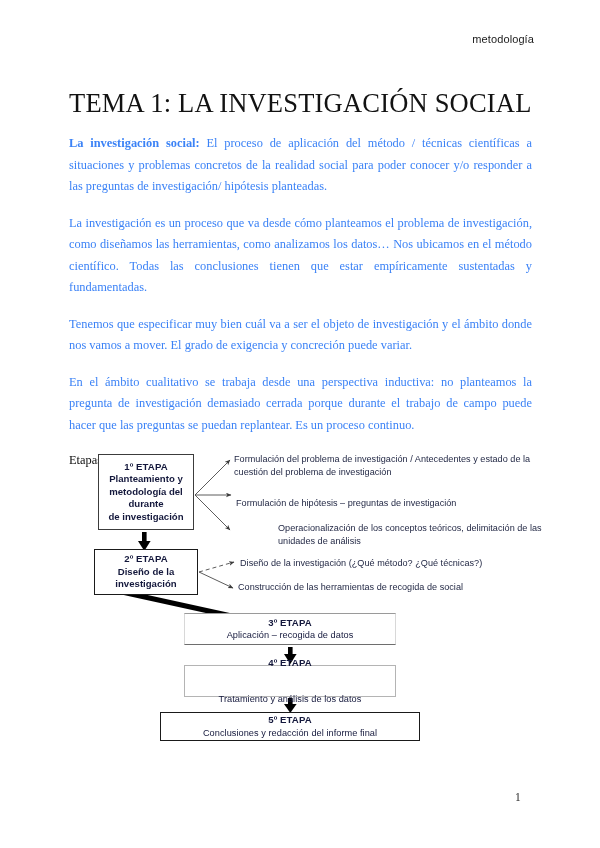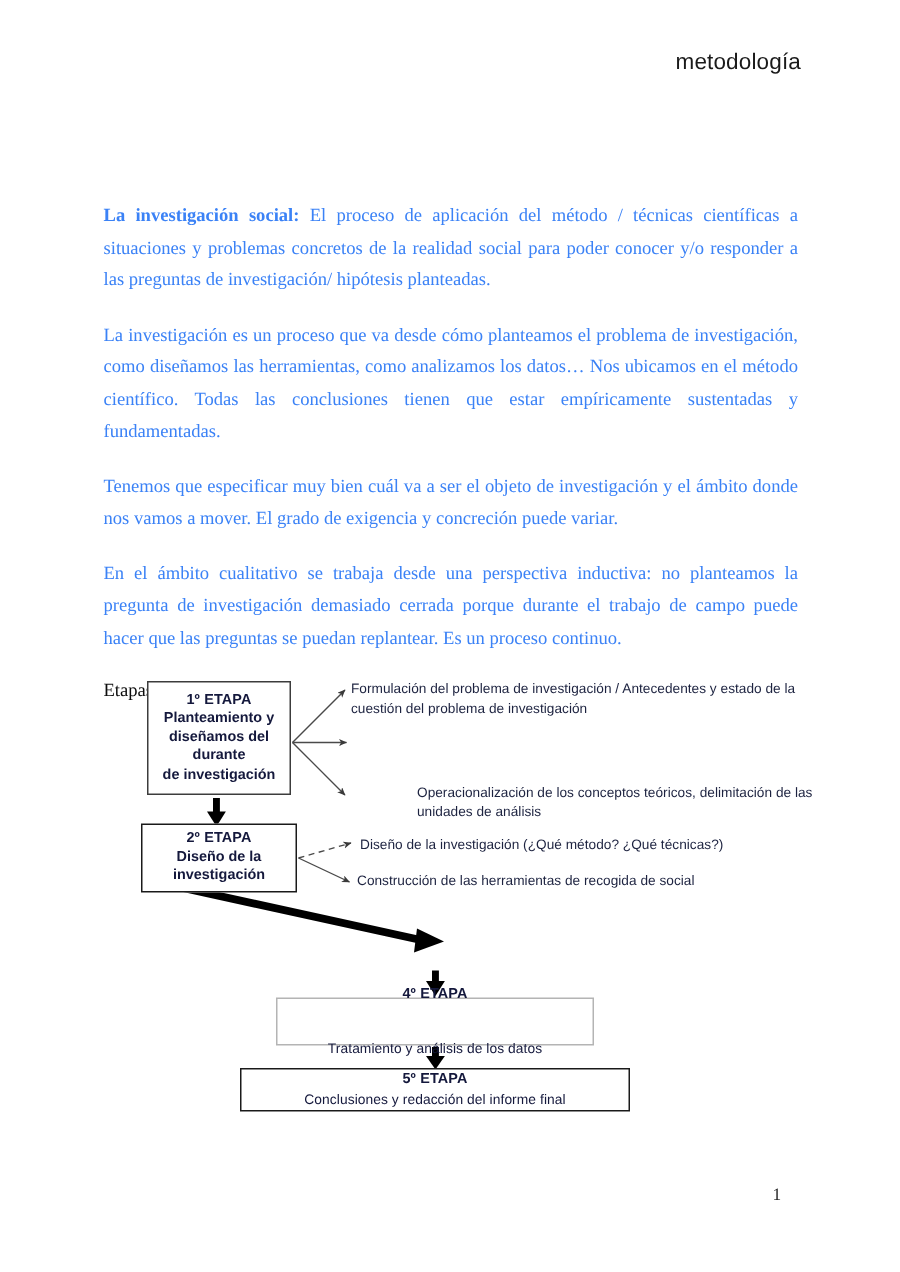--- a/index.html
+++ b/index.html
@@ -23,21 +23,21 @@
     width: 600px;
     height: 848px;
   }
 
   
   .header-note {
     position: absolute;
     right: 66px;
     top: 33px;
     font-family: "Liberation Sans", "DejaVu Sans", sans-serif;
-    font-size: 15px;
+    font-size: 11px;
     color: #1a1a1a;
     letter-spacing: .1px;
   }
 
   
   .doc-title {
     position: absolute;
     left: 69px;
     top: 70px;
     width: 470px;
@@ -163,20 +163,21 @@
     color: #262626;
   }
 </style>
 </head>
 <body>
 
 <div class="page">
 
   <div class="header-note">metodología</div>
 
+  <h1 class="doc-title">TEMA 1: LA INVESTIGACIÓN SOCIAL</h1>
 
   <div class="body-wrap">
 
     <p class="para"><span class="lead-bold">La investigación social:</span><span> El proceso de aplicación del método / técnicas científicas a situaciones y problemas concretos de la realidad social para poder conocer y/o responder a las preguntas de investigación/ hipótesis planteadas.</span></p>
 
     <p class="para">La investigación es un proceso que va desde cómo planteamos el problema de investigación, como diseñamos las herramientas, como analizamos los datos… Nos ubicamos en el método científico. Todas las conclusiones tienen que estar empíricamente sustentadas y fundamentadas.</p>
 
     <p class="para">Tenemos que especificar muy bien cuál va a ser el objeto de investigación y el ámbito donde nos vamos a mover. El grado de exigencia y concreción puede variar.</p>
 
     <p class="para tight">En el ámbito cualitativo se trabaja desde una perspectiva inductiva: no planteamos la pregunta de investigación demasiado cerrada porque durante el trabajo de campo puede hacer que las preguntas se puedan replantear. Es un proceso continuo.</p>
@@ -224,43 +225,48 @@
 
       <g>
         <rect x="276" y="258" width="4.6" height="8" fill="#000"></rect>
         <path d="M272,264 L278.3,273 L284.6,264 Z" fill="#000"></path>
       </g>
     </svg>
 
     <div class="dg-box" id="box-etapa1">
       <div class="bt">1º ETAPA</div>
       <div class="bs-bold">Planteamiento y</div>
-      <div class="bs-bold">diseñamos del</div>
+      <div class="bs-bold">metodología del</div>
       <div class="bs-bold">durante</div>
       <div class="bs-bold">de investigación</div>
     </div>
 
     <div class="dg-box" id="box-etapa2">
       <div class="bt">2º ETAPA</div>
       <div class="bs-bold">Diseño de la</div>
       <div class="bs-bold">investigación</div>
     </div>
 
+    <div class="dg-box" id="box-etapa3">
+      <div class="bt">3º ETAPA</div>
+      <div class="bs">Aplicación – recogida de datos</div>
+    </div>
 
     <div class="dg-box" id="box-etapa4">
       <div class="bt">4º ETAPA</div>
       <div class="bs">Tratamiento y análisis de los datos</div>
     </div>
 
     <div class="dg-box" id="box-etapa5">
       <div class="bt">5º ETAPA</div>
       <div class="bs">Conclusiones y redacción del informe final</div>
     </div>
 
     <div class="branch-text" id="branch-1">Formulación del problema de investigación  / Antecedentes y estado de la cuestión del problema de investigación</div>
+    <div class="branch-text" id="branch-2">Formulación de hipótesis – preguntas de investigación</div>
     <div class="branch-text" id="branch-3">Operacionalización de los conceptos teóricos, delimitación de las unidades de análisis</div>
     <div class="branch-text" id="branch-4">Diseño de la investigación  (¿Qué método? ¿Qué técnicas?)</div>
     <div class="branch-text" id="branch-5">Construcción de las herramientas de recogida de social</div>
   </div>
 
   <div class="page-number">1</div>
 
 </div>
 
 </body></html>

